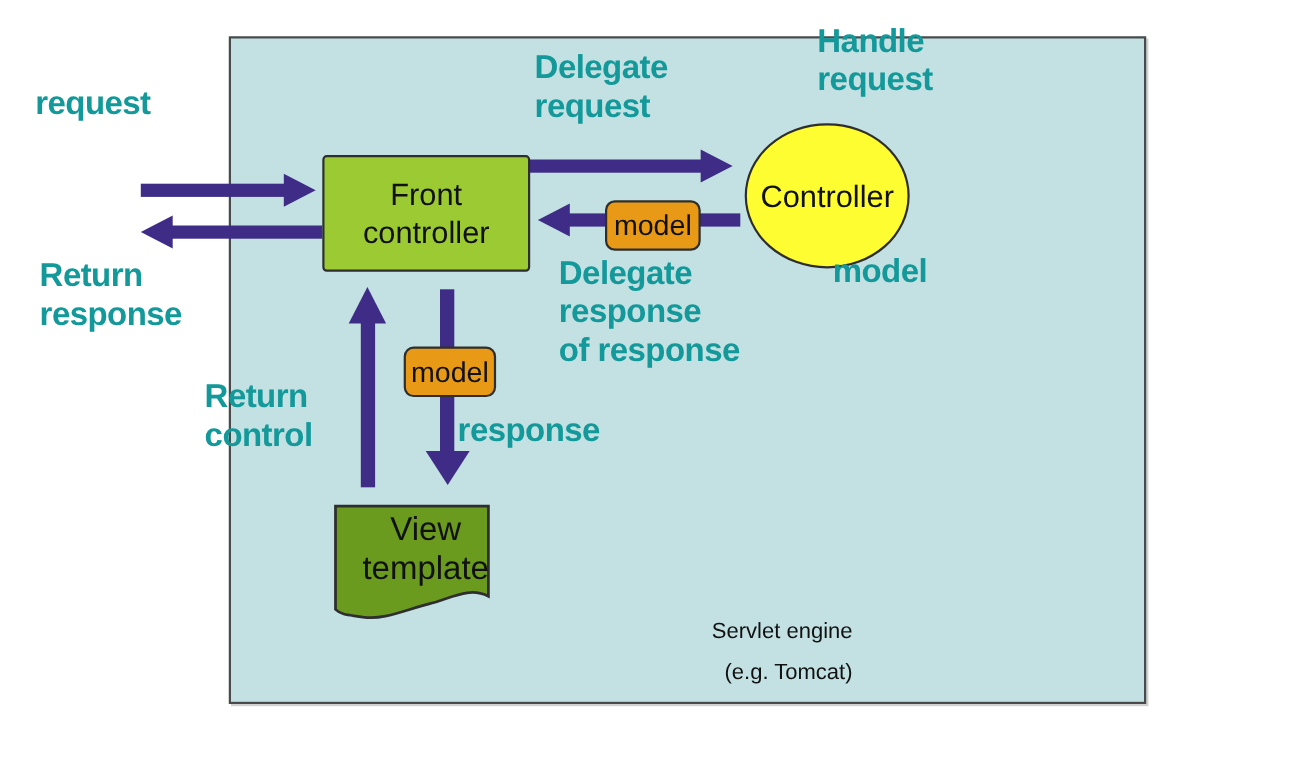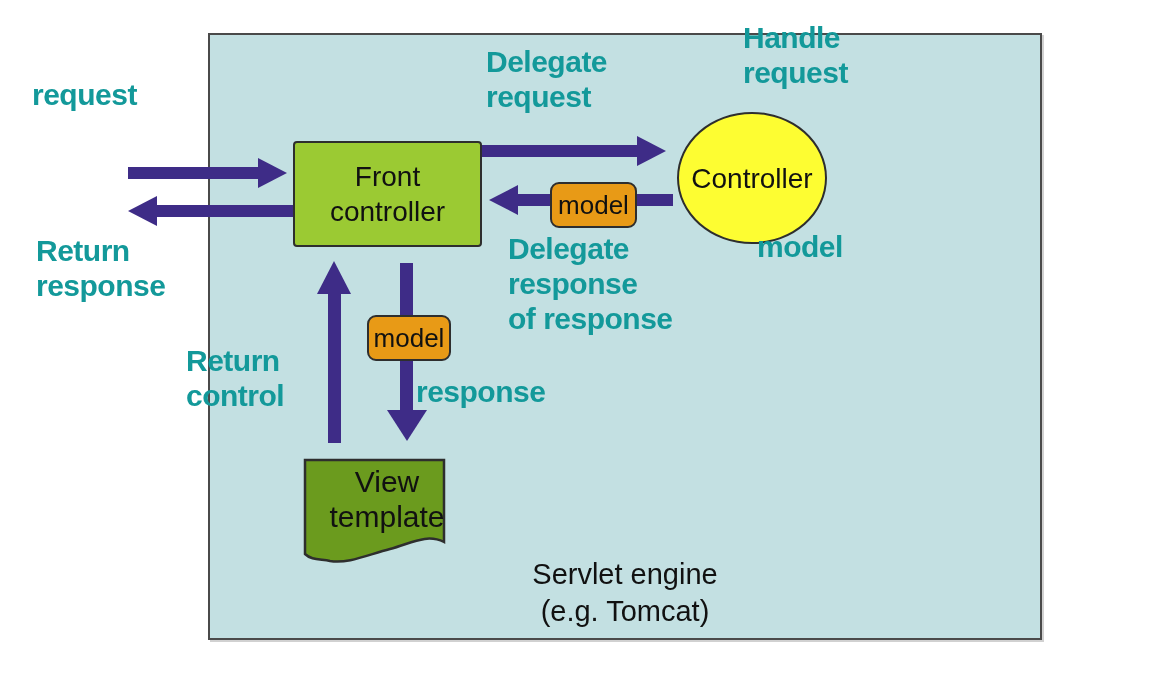--- a/index.html
+++ b/index.html
@@ -29,22 +29,22 @@
     z-index:1;
   }
   .lbl{
     position:absolute;z-index:4;text-align:left;
     font-weight:bold;font-size:30px;line-height:35px;
     color:var(--teal-text);
     letter-spacing:-0.5px;
   }
   .lbl div{white-space:nowrap;}
   .black-lbl{
-    position:absolute;z-index:4;text-align:center;
-    font-weight:normal;font-size:29px;line-height:37px;
+    position:absolute;z-index:4;text-align:right;
+    font-weight:normal;font-size:20px;line-height:37px;
     color:var(--black-text);
   }
   .node{
     position:absolute;z-index:3;
     display:flex;flex-direction:column;align-items:center;justify-content:center;
     background:var(--front-controller-fill);
     border:2px solid var(--node-border);
     color:var(--black-text);
     font-size:28px;line-height:35px;text-align:center;
   }

